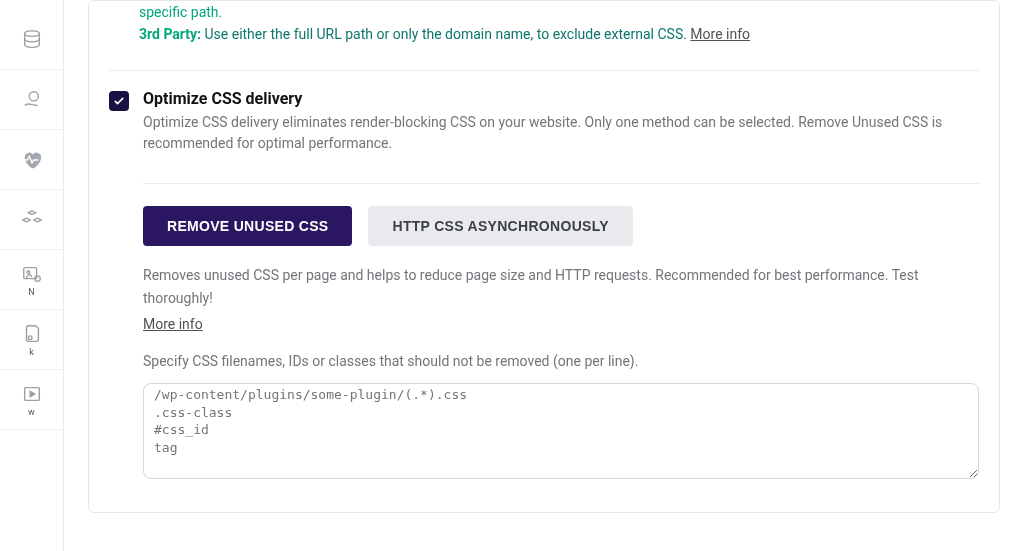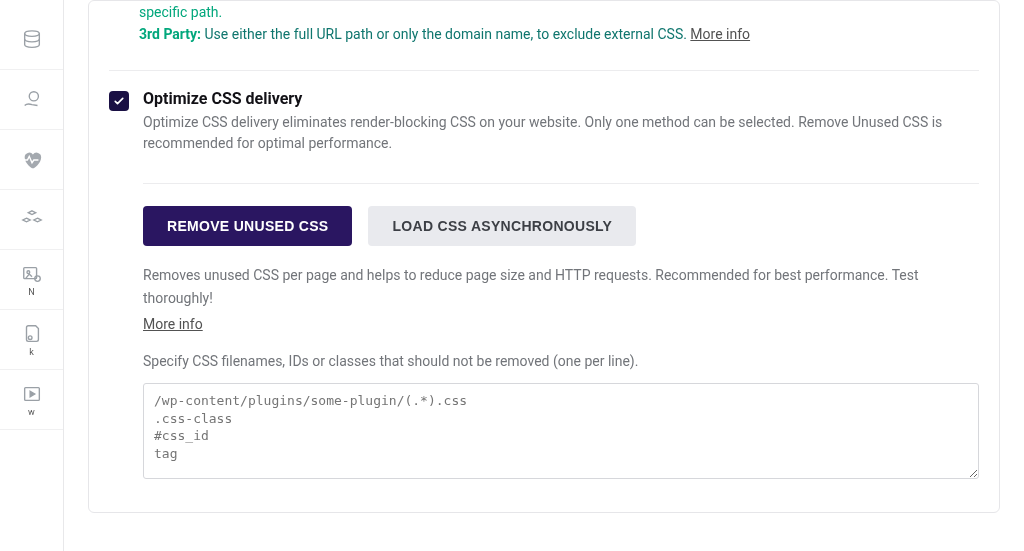--- a/index.html
+++ b/index.html
@@ -146,22 +146,22 @@
     margin-bottom: 4px;
   }
   .safelist-desc {
     color: #72757a;
     margin-bottom: 14px;
   }
   textarea {
     width: 100%;
     height: 96px;
     border: 1px solid #d6d7db;
-    border-radius: 3px;
-    padding: 8px 10px;
+    border-radius: 8px;
+    padding: 2px 10px;
     font-family: ui-monospace, Menlo, Consolas, monospace;
     font-size: 13px;
     line-height: 1.35;
     color: #888b90;
     resize: both;
     outline: none;
   }
 </style>
 </head>
 <body>
@@ -237,21 +237,21 @@
         </div>
         <div class="option-content">
           <div class="option-title">Optimize CSS delivery</div>
           <div class="option-desc">Optimize CSS delivery eliminates render-blocking CSS on your website. Only one method can be selected. Remove Unused CSS is recommended for optimal performance.</div>
         </div>
       </div>
 
       <div class="bottom-block">
         <div class="btn-row">
           <button class="btn btn-primary">REMOVE UNUSED CSS</button>
-          <button class="btn btn-secondary">LOAD CSS ASYNCHRONOUSLY</button>
+          <button class="btn btn-secondary">HTTP CSS ASYNCHRONOUSLY</button>
         </div>
         <div class="para">
           <span>Removes unused CSS per page and helps to reduce page size and HTTP requests. Recommended for best performance. Test thoroughly!</span><br>
           <a>More info</a>
         </div>
         <div class="safelist-desc">Specify CSS filenames, IDs or classes that should not be removed (one per line).</div>
         <textarea placeholder="/wp-content/plugins/some-plugin/(.*).css
 .css-class
 #css_id
 tag" style=""></textarea>

